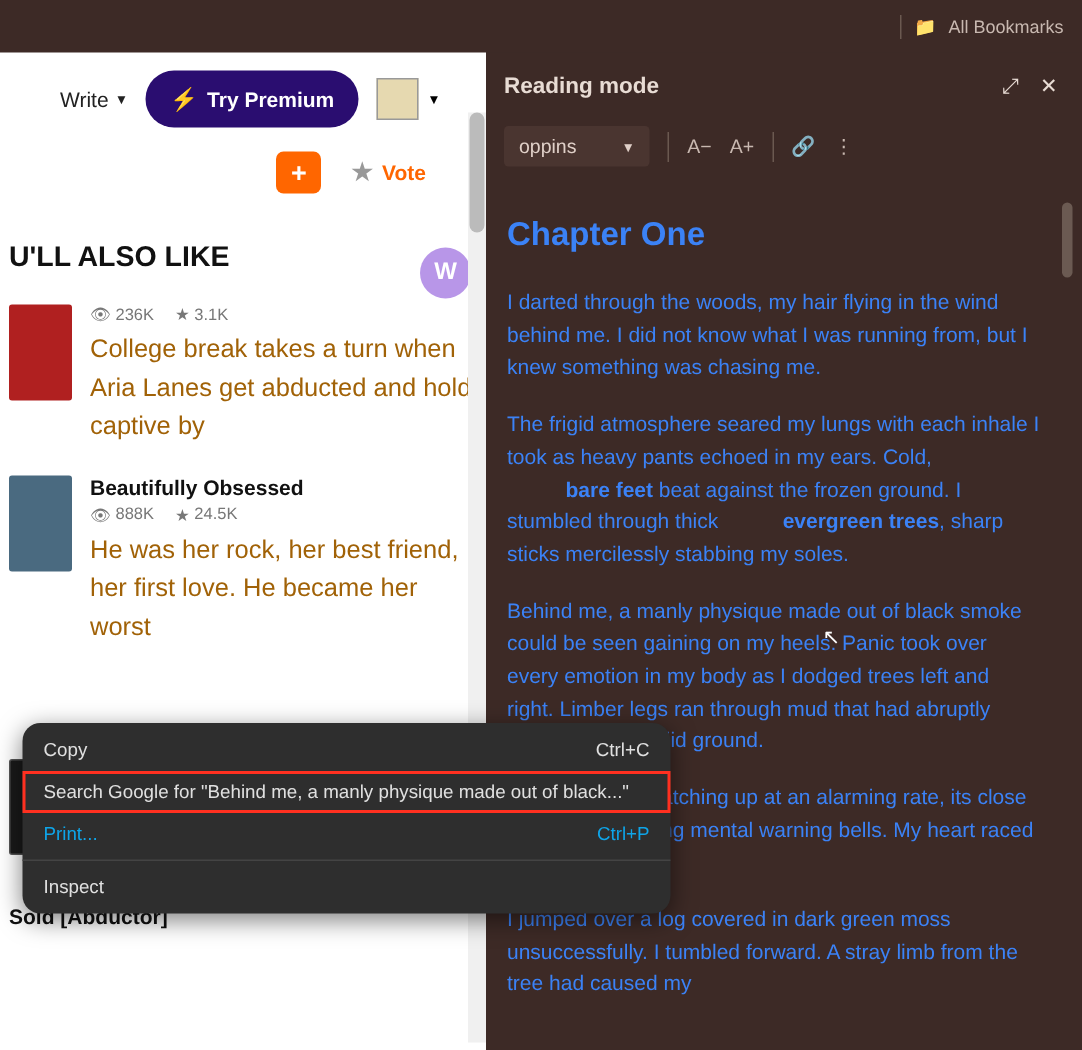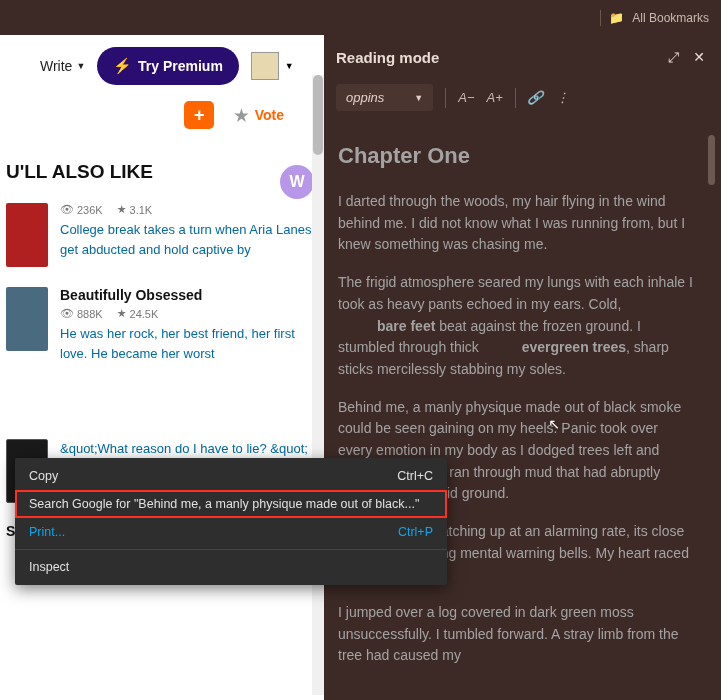--- a/index.html
+++ b/index.html
@@ -130,22 +130,22 @@
 }
 .story-stats {
   display: flex;
   gap: 14px;
   font-size: 11px;
   color: #777;
   margin-bottom: 4px;
 }
 .stat { display: flex; align-items: center; gap: 3px; }
 .story-desc {
-  font-size: 13px;
-  color: #0369a1;
+  font-size: 17px;
+  color: #a16207;
   line-height: 1.5;
 }
 .w-badge {
   position: absolute;
   top: 130px;
   right: 10px;
   width: 34px;
   height: 34px;
   background: #b896e8;
   border-radius: 50%;
@@ -186,37 +186,36 @@
 }
 .reader-title { font-size: 15px; font-weight: 700; }
 .reader-actions { display: flex; gap: 14px; font-size: 14px; }
 .reader-toolbar {
   display: flex;
   align-items: center;
   padding: 8px 12px;
   gap: 12px;
   color: #c8b8b0;
   font-size: 13px;
-  font-style: italic;
 }
 .font-select {
   background: #4a3530;
   color: #e0d0c8;
   padding: 6px 10px;
   border-radius: 3px;
   display: flex;
   align-items: center;
   gap: 30px;
   font-size: 13px;
 }
 .tb-divider { width: 1px; height: 20px; background: #6b5950; }
 .tb-btn { cursor: pointer; font-size: 13px; color: #c8b8b0; }
 .reader-content {
   padding: 20px 28px 10px 14px;
-  color: #a3a3a3;
+  color: #3b82f6;
   font-size: 14px;
   line-height: 1.55;
   height: 560px;
   overflow: hidden;
 }
 .chapter-title {
   font-size: 22px;
   font-weight: 700;
   margin-bottom: 18px;
 }
@@ -231,28 +230,28 @@
 }
 .reader-scroll-thumb {
   width: 7px;
   height: 50px;
   background: #6b5a52;
   border-radius: 4px;
 }
 .context-menu {
   position: absolute;
   left: 15px;
-  top: 458px;
+  top: 482px;
   width: 432px;
   background: #2e2e2e;
   color: #e0e0e0;
   font-size: 12.5px;
   box-shadow: 0 4px 16px rgba(0,0,0,0.5);
   z-index: 100;
-  border-radius: 2px;
+  border-radius: 12px;
   padding: 4px 0;
 }
 .ctx-item {
   display: flex;
   justify-content: space-between;
   padding: 7px 14px;
   cursor: pointer;
 }
 .ctx-item.highlighted {
   border: 2px solid #ff3020;

